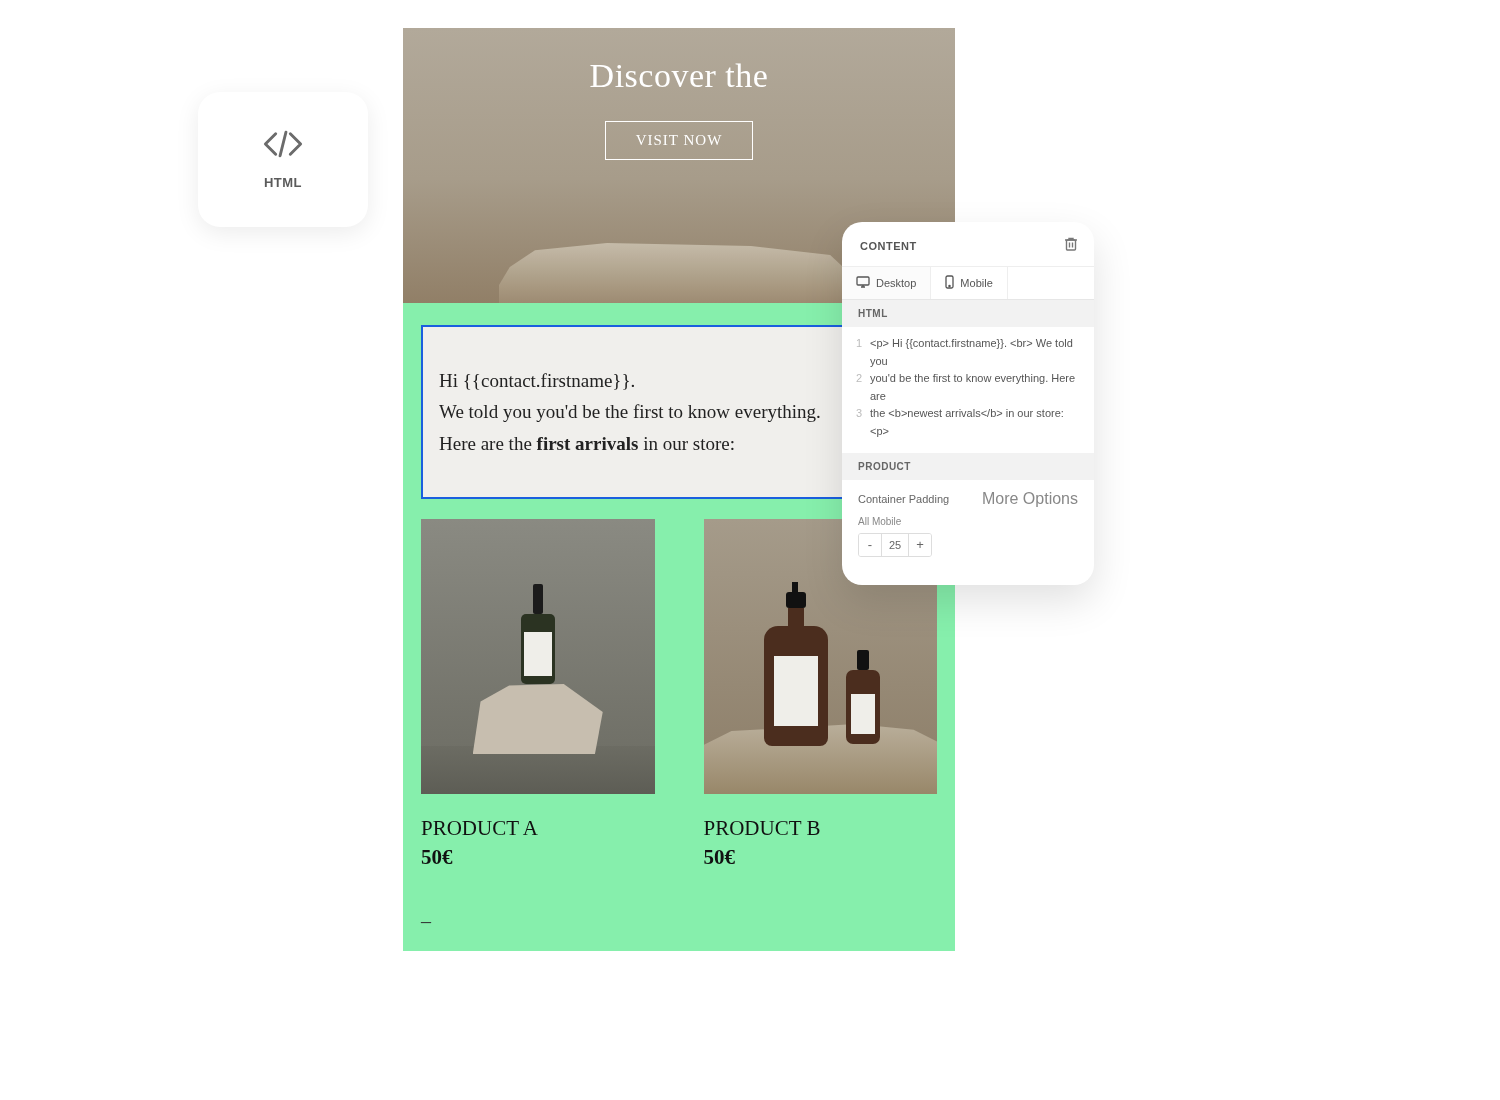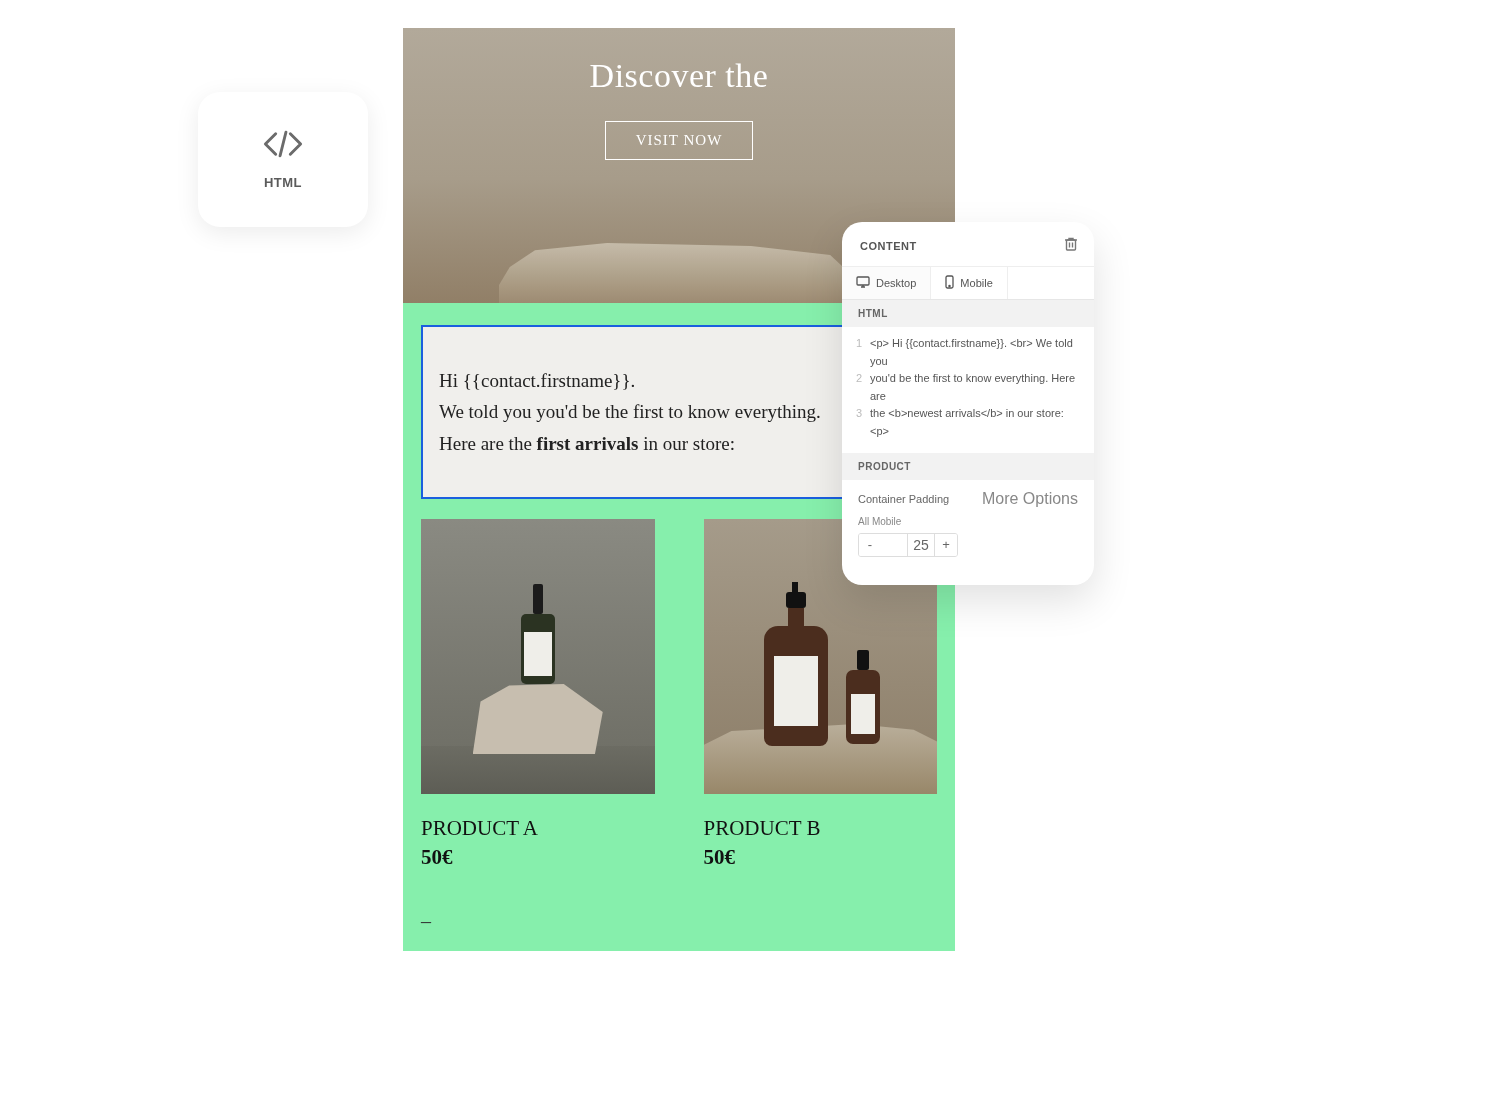--- a/index.html
+++ b/index.html
@@ -201,21 +201,21 @@
   }
   .code-lines { padding: 8px 10px 12px 10px; font-size: 11px; color:#555; line-height: 1.6;}
   .code-lines .ln { display:flex; gap:8px; }
   .code-lines .num { width:10px; text-align:right; color:#bbb; flex-shrink:0;}
   .general-body { padding: 10px 16px; font-size: 11px; color:#666;}
   .row { display:flex; justify-content:space-between; align-items:center; margin-bottom: 8px;}
   .more-opts { color:#888; font-size: 16px; cursor:pointer;}
   .allsides-label { font-size:10px; color:#888; margin-bottom:6px;}
   .stepper { display:inline-flex; border:1px solid #ddd; border-radius:3px; overflow:hidden;}
   .stepper button { width:22px; height:22px; border:none; background:#fff; font-size:13px; color:#666; cursor:pointer;}
-  .stepper .val { width:28px; height:22px; border-left:1px solid #ddd; border-right:1px solid #ddd; display:flex; align-items:center; justify-content:center; font-size:14px;margin-left:26px;}
+  .stepper .val { width:28px; height:22px; border-left:1px solid #ddd; border-right:1px solid #ddd; display:flex; align-items:center; justify-content:center; font-size:11px;}
 </style>
 </head>
 <body>
 
 <div class="html-card">
   <span>
     <svg viewBox="0 0 60 40" fill="none" stroke="#6b6b6b" stroke-width="4" stroke-linecap="round" stroke-linejoin="round">
       <polyline points="20,6 6,20 20,34"></polyline>
       <polyline points="40,6 54,20 40,34"></polyline>
       <line x1="34" y1="4" x2="26" y2="36"></line>

